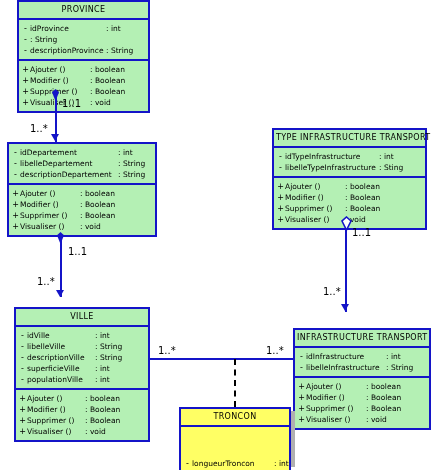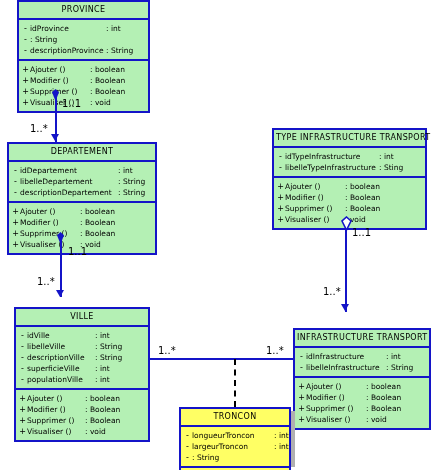--- a/index.html
+++ b/index.html
@@ -67,21 +67,21 @@
   .uml-type {
     flex: 0 0 auto;
   }
 
   
   .w-prov .uml-member { width: 76px; }
   .w-dept .uml-member { width: 98px; }
   .w-ville .uml-member { width: 68px; }
   .w-typeinfra .uml-member { width: 94px; }
   .w-infra .uml-member { width: 80px; }
-  .w-troncon .uml-member { width: 82px; }
+  .w-troncon .uml-member { width: 82px; margin-top: 28px; }
 
   .m-prov .uml-member { width: 60px; }
   .m-dept .uml-member { width: 60px; }
   .m-ville .uml-member { width: 58px; }
   .m-typeinfra .uml-member { width: 60px; }
   .m-infra .uml-member { width: 60px; }
 
   
   .vline {
     position: absolute;
@@ -175,21 +175,20 @@
       </div>
       <div class="uml-row">
         <span class="uml-vis">+</span>
         <span class="uml-member">Visualiser ()</span>
         <span class="uml-type">: void</span>
       </div>
     </div>
   </div>
 
   <div class="uml-class" style="left:7px; top:142px; width:150px;">
-    <div class="uml-title">DEPARTEMENT</div>
 
     <div class="uml-compartment w-dept">
       <div class="uml-row">
         <span class="uml-vis">-</span>
         <span class="uml-member">idDepartement</span>
         <span class="uml-type">: int</span>
       </div>
       <div class="uml-row">
         <span class="uml-vis">-</span>
         <span class="uml-member">libelleDepartement</span>

